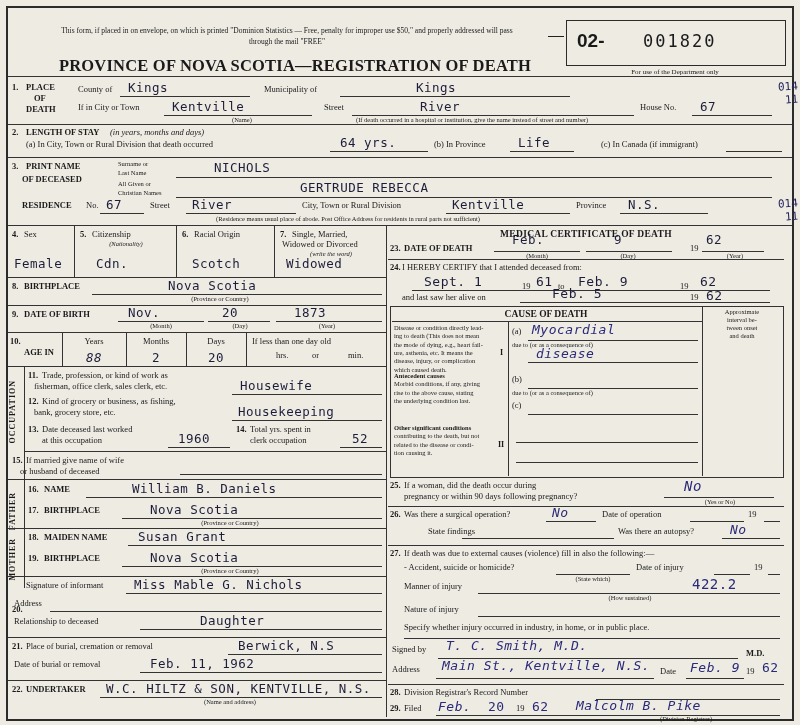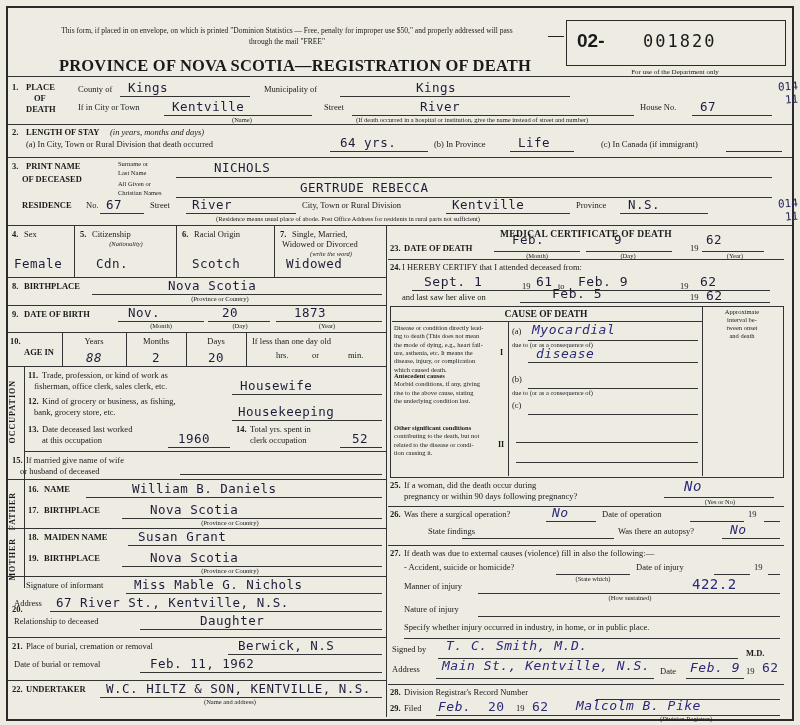--- a/index.html
+++ b/index.html
@@ -316,21 +316,20 @@
   <div class="abs xtiny ctr" style="left:150px;top:567px;width:160px;">(Province or Country)</div>
 
   <div class="hr" style="top:576px;left:8px;width:378px;right:auto;"></div>
 
   <div class="abs sm bold" style="left:12px;top:604px;">20.</div>
   <div class="abs sm" style="left:26px;top:580px;">Signature of informant</div>
   <div class="abs hand fieldtxt" style="left:134px;top:577px;">Miss Mable G. Nichols</div>
   <div class="line" style="left:126px;top:593px;width:256px;"></div>
 
   <div class="abs sm" style="left:14px;top:598px;">Address</div>
-  <div class="abs hand fieldtxt" style="left:56px;top:595px;">67 River St., Kentville, N.S.</div>
   <div class="line" style="left:50px;top:611px;width:332px;"></div>
 
   <div class="abs sm" style="left:14px;top:616px;">Relationship to deceased</div>
   <div class="abs hand fieldtxt" style="left:200px;top:613px;">Daughter</div>
   <div class="line" style="left:140px;top:629px;width:242px;"></div>
 
   <div class="hr" style="top:637px;left:8px;width:378px;right:auto;"></div>
 
   <div class="abs sm bold" style="left:12px;top:641px;">21.</div>
   <div class="abs sm" style="left:26px;top:641px;">Place of burial, cremation or removal</div>

